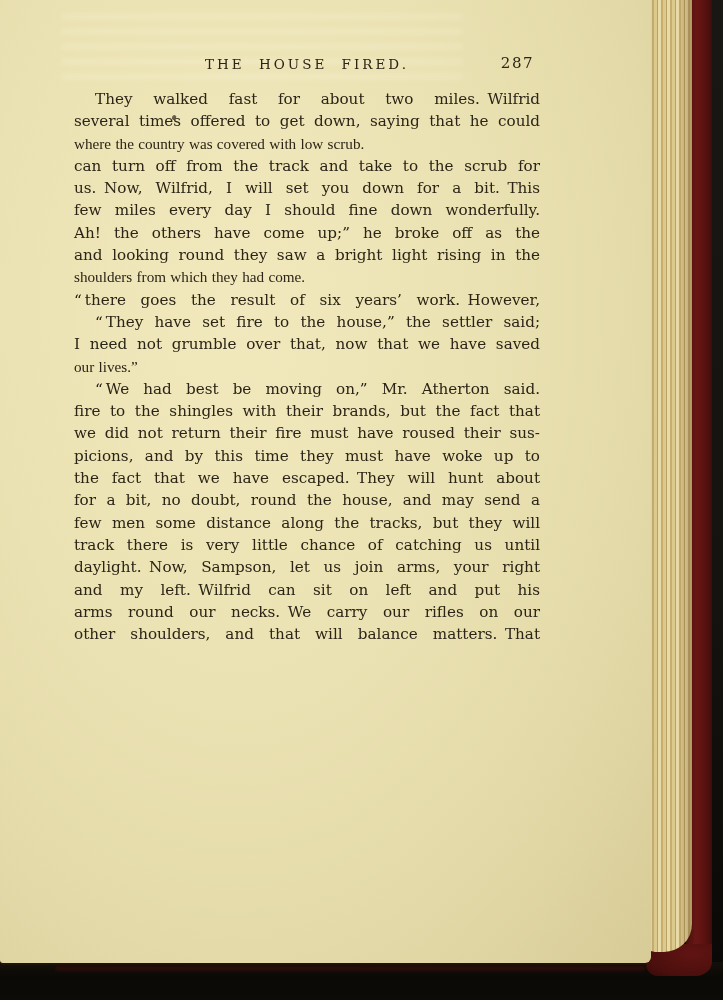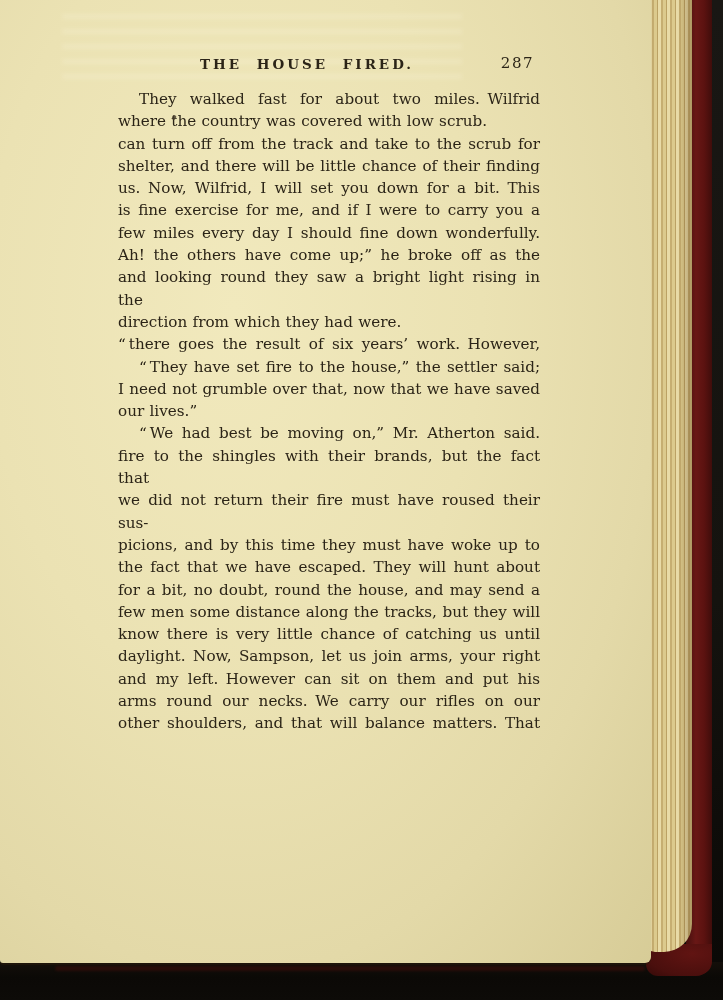--- a/index.html
+++ b/index.html
@@ -61,35 +61,35 @@
     position:absolute; left:62px; top:14px; width:400px; height:66px;
     background:repeating-linear-gradient(180deg,
       rgba(255,253,238,.35) 0 5px, rgba(255,253,238,0) 5px 15px);
     filter:blur(2px); opacity:.5; pointer-events:none;
   }
 
   
   .header-row { position:absolute; left:74px; top:56px; width:466px; height:22px; color:#2b2417; }
   .header-title {
     position:absolute; left:0; right:0; text-align:center;
-    font-size:13.5px; letter-spacing:3px; word-spacing:7px; font-weight:bold;
+    font-size:13.5px; letter-spacing:3px; word-spacing:7px; font-weight:normal;
   }
   .page-num {
     position:absolute; right:6px; top:-2px; font-size:15px; letter-spacing:1.5px;
   }
 
   
   .text-block {
     position:absolute; left:74px; top:88px; width:466px;
     font-size:15.2px; line-height:22.3px; color:#2b2417;
     word-spacing:0.5px;
   }
-  .line { text-align:justify; text-align-last:justify;margin-left:44px; }
+  .line { text-align:justify; text-align-last:justify; }
   .line.indent { padding-left:21px; }
-  .line.last { text-align-last:left; }
+  .line.last { text-align-last:left;font-family:Liberation Serif, serif; }
 
   .ink-dot {
     position:absolute; left:172px; top:115px; width:4px; height:5px;
     background:#473d2c; border-radius:50% 40% 50% 50%; transform:rotate(25deg); opacity:.8;
   }
 </style>
 </head>
 <body>
 
 <div class="scene">
@@ -107,49 +107,48 @@
     <div class="ghost-bands"></div>
 
     <div class="header-row">
       <div class="header-title">THE HOUSE FIRED.</div>
       <div class="page-num">287</div>
     </div>
 
     <div class="text-block">
         <div class="paragraph">
           <div class="line indent">They walked fast for about two miles. Wilfrid</div>
+          <div class="line">several times offered to get down, saying that he could</div>
           <div class="line last">where the country was covered with low scrub.</div>
         </div>
         <div class="paragraph">
           <div class="line">can turn off from the track and take to the scrub for</div>
-          <div class="line">shelter, and there will be little chance of their finding</div>
           <div class="line">us. Now, Wilfrid, I will set you down for a bit. This</div>
-          <div class="line">is fine exercise for me, and if I were to carry you a</div>
           <div class="line">few miles every day I should fine down wonderfully.</div>
           <div class="line">Ah! the others have come up;” he broke off as the</div>
           <div class="line">and looking round they saw a bright light rising in the</div>
-          <div class="line last">direction from which they had were.</div>
+          <div class="line last">shoulders from which they had come.</div>
         </div>
         <div class="paragraph">
           <div class="line">“ there goes the result of six years’ work. However,</div>
           <div class="line indent">“ They have set fire to the house,” the settler said;</div>
           <div class="line">I need not grumble over that, now that we have saved</div>
           <div class="line last">our lives.”</div>
         </div>
         <div class="paragraph">
           <div class="line indent">“ We had best be moving on,” Mr. Atherton said.</div>
           <div class="line">fire to the shingles with their brands, but the fact that</div>
           <div class="line">we did not return their fire must have roused their sus-</div>
           <div class="line">picions, and by this time they must have woke up to</div>
           <div class="line">the fact that we have escaped. They will hunt about</div>
           <div class="line">for a bit, no doubt, round the house, and may send a</div>
           <div class="line">few men some distance along the tracks, but they will</div>
-          <div class="line">know there is very little chance of catching us until</div>
+          <div class="line">track there is very little chance of catching us until</div>
           <div class="line">daylight. Now, Sampson, let us join arms, your right</div>
-          <div class="line">and my left. However can sit on them and put his</div>
+          <div class="line">and my left. Wilfrid can sit on left and put his</div>
           <div class="line">arms round our necks. We carry our rifles on our</div>
           <div class="line">other shoulders, and that will balance matters. That</div>
         </div>
       </div>
 
     <div class="ink-dot"></div>
   </div>
 
 </div>
 

